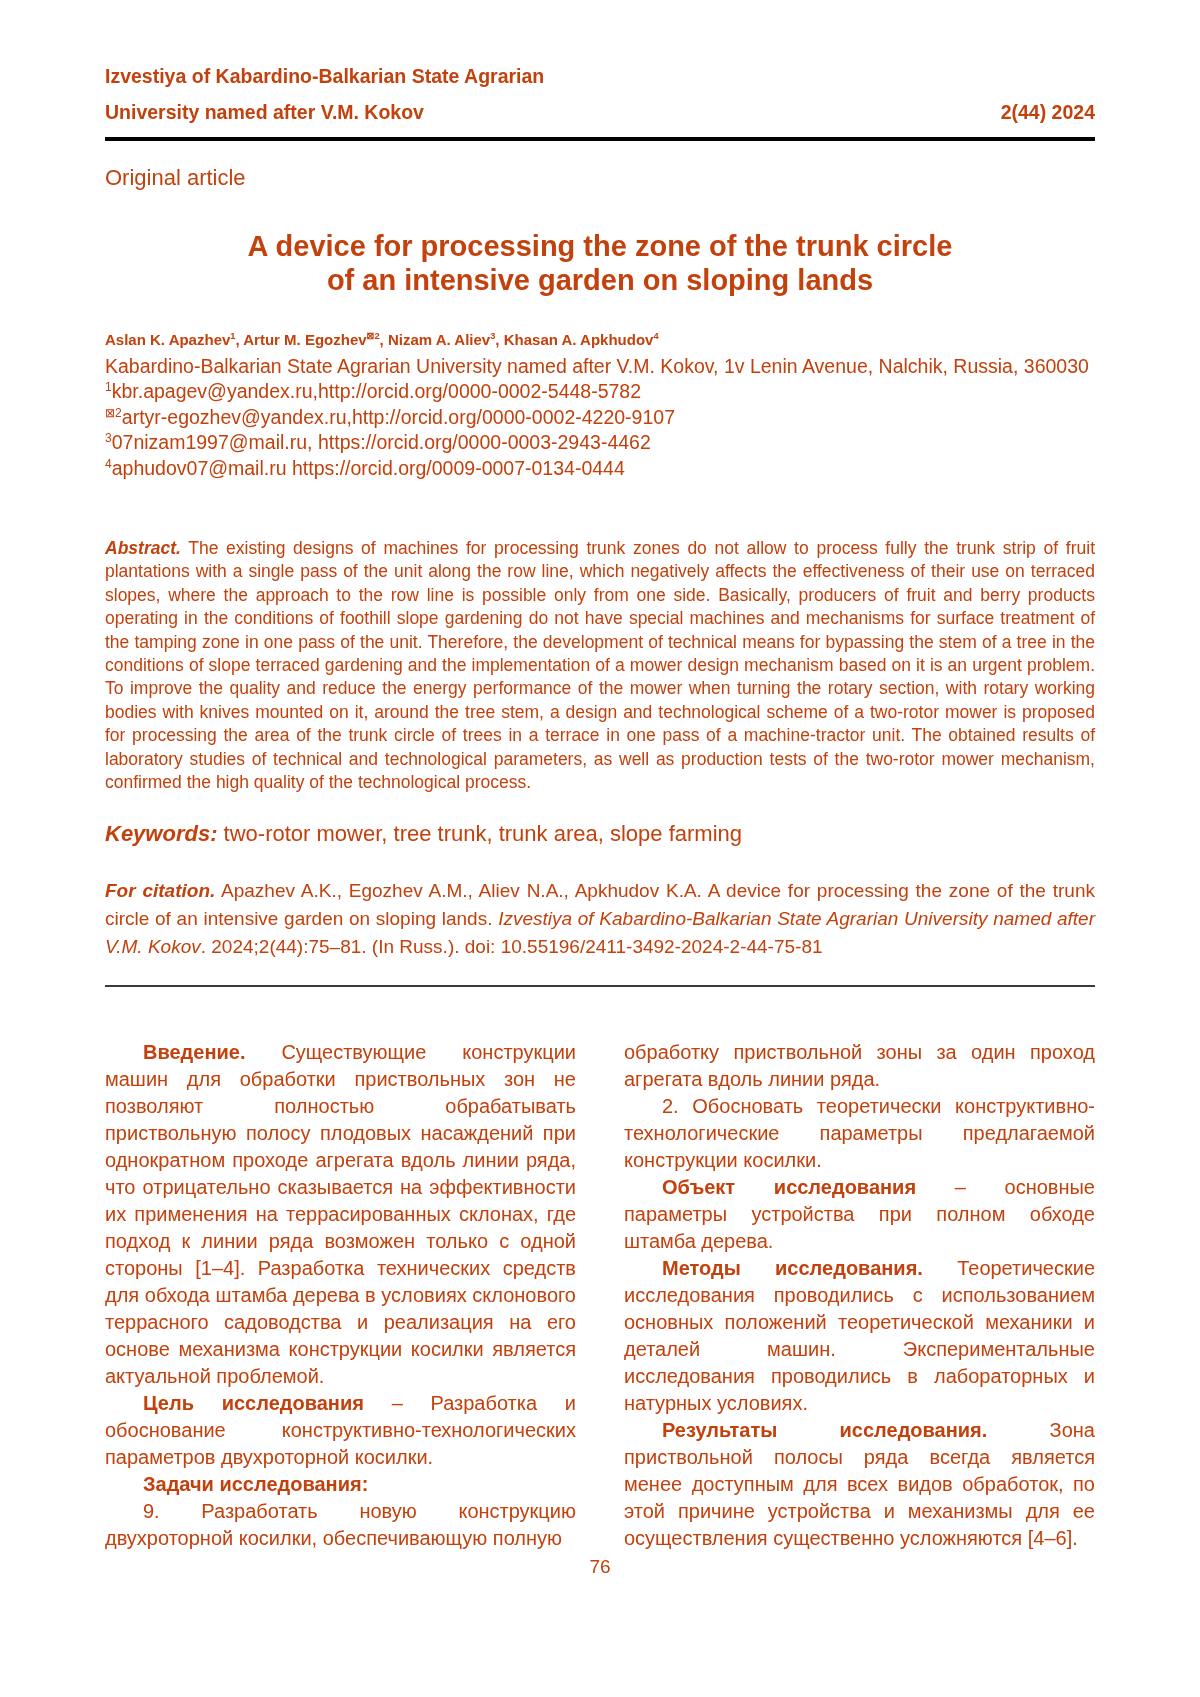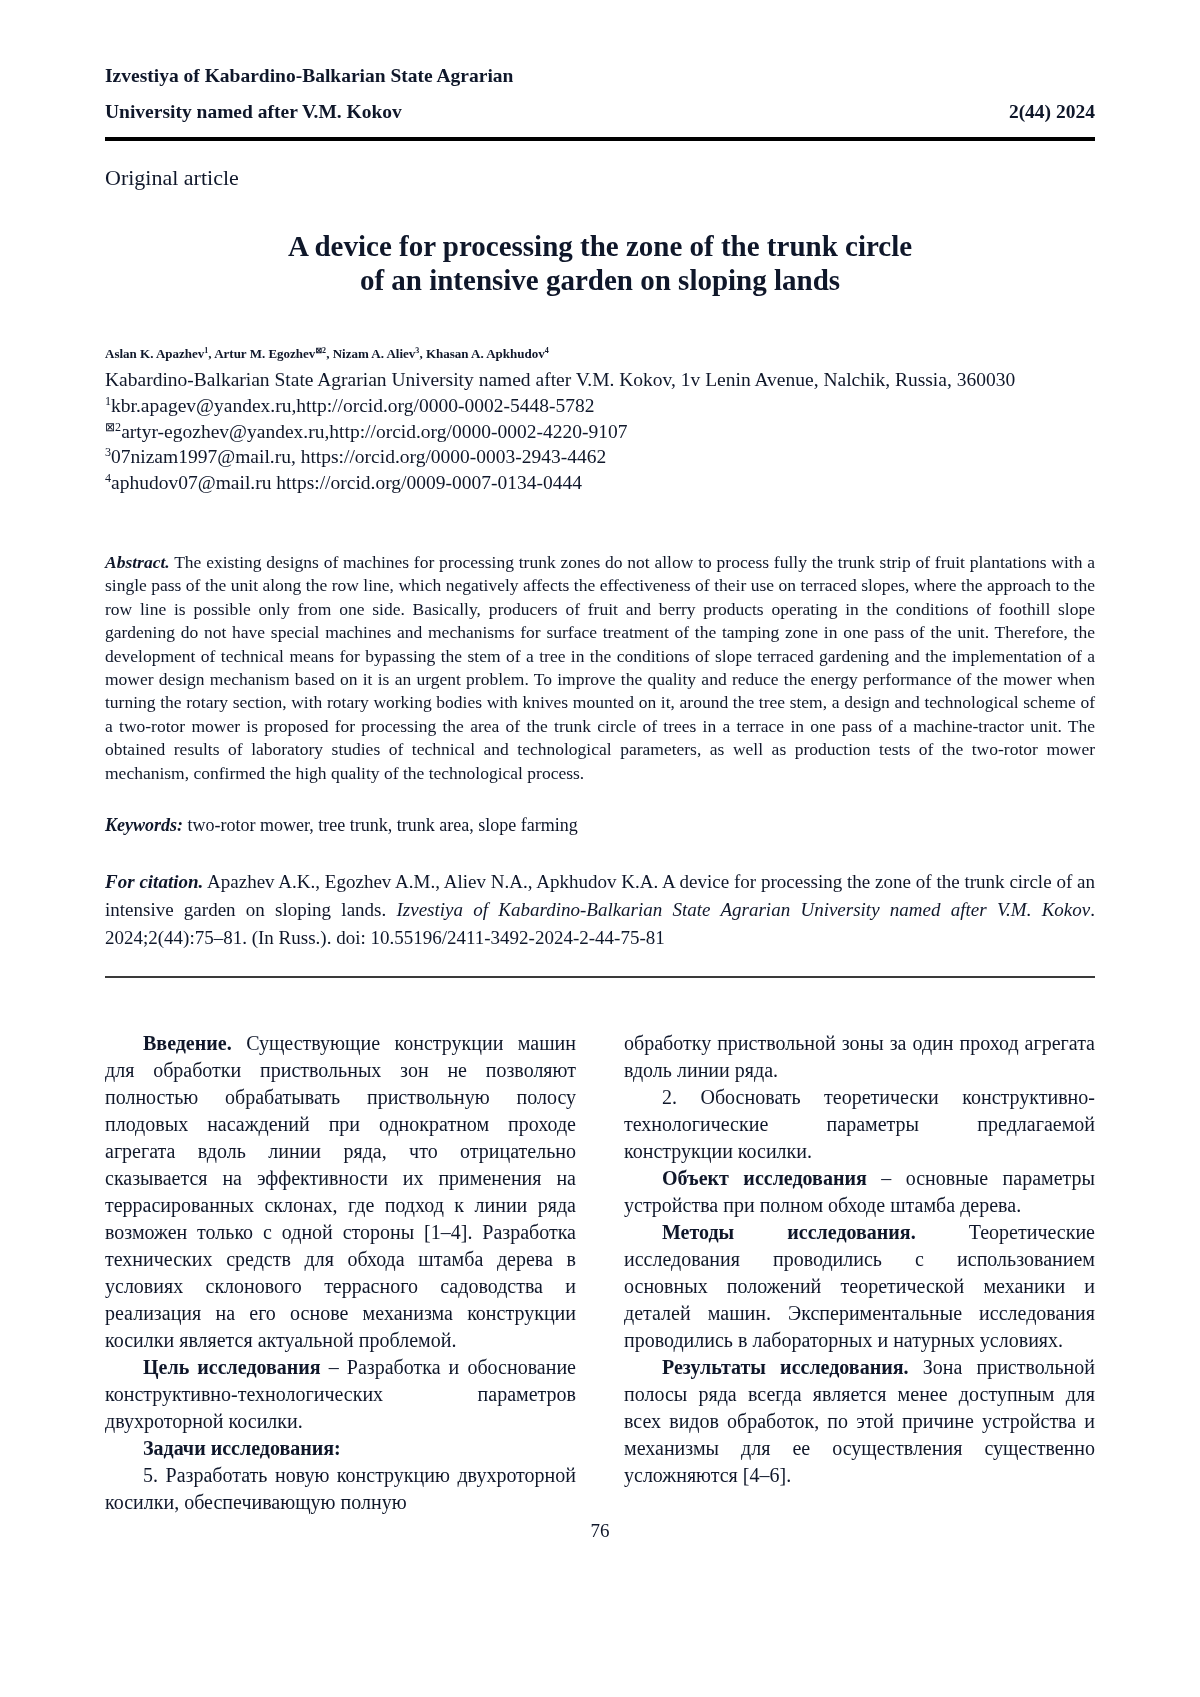--- a/index.html
+++ b/index.html
@@ -5,22 +5,22 @@
   html, body {
     margin: 0;
     padding: 0;
     background: #ffffff;
   }
   .page {
     position: relative;
     width: 1200px;
     height: 1697px;
     background: #ffffff;
-    color: #0f172a;
-    font-family: Liberation Serif, serif;
+    color: #c2410c;
+    font-family: Liberation Sans, sans-serif;
     overflow: hidden;
     box-sizing: border-box;
   }
   .content {
     margin: 0 105px;
     width: 990px;
   }
 
   
   .header {
@@ -54,22 +54,22 @@
   
   .title {
     margin: 38px 0 0 0;
     text-align: center;
     font-size: 29px;
     font-weight: bold;
     line-height: 34px;
     white-space: pre-line;
   }
   .authors {
-    margin-top: 44px;
-    font-size: 13px;
+    margin-top: 30px;
+    font-size: 15px;
     font-weight: bold;
     line-height: 26px;
   }
   sup, .sup {
     font-size: 0.62em;
     vertical-align: super;
     line-height: 0;
   }
   .affiliation {
     font-size: 19.5px;
@@ -84,21 +84,21 @@
   .abstract {
     margin-top: 56px;
     font-size: 17.5px;
     line-height: 23.4px;
     text-align: justify;
   }
   .bi { font-weight: bold; font-style: italic; }
   .it { font-style: italic; }
   .keywords {
     margin-top: 27px;
-    font-size: 18px;
+    font-size: 22px;
     line-height: 26px;
   }
   .citation {
     margin-top: 30px;
     font-size: 19px;
     line-height: 28px;
     text-align: justify;
   }
   .divider-rule {
     margin-top: 24px;
@@ -170,21 +170,21 @@
 
     <p class="citation"><span class="bi">For citation.</span><span> Apazhev A.K., Egozhev A.M., Aliev N.A., Apkhudov K.A.  A device for processing the zone of the trunk circle of an intensive garden on sloping lands. </span><span class="it">Izvestiya of Kabardino-Balkarian State Agrarian University named after V.M. Kokov</span><span>. 2024;2(44):75–81. (In Russ.). doi: 10.55196/2411-3492-2024-2-44-75-81</span></p>
 
     <hr class="divider-rule">
 
     <div class="columns">
       <div class="col">
         <p><span class="lead">Введение.</span><span> Существующие конструкции машин для обработки приствольных зон не позволяют полностью обрабатывать приствольную полосу плодовых насаждений при однократном проходе агрегата вдоль линии ряда, что отрицательно сказывается на эффективности их применения на террасированных склонах, где подход к линии ряда возможен только с одной стороны [1–4]. Разработка технических средств для обхода штамба дерева в условиях склонового террасного садоводства и реализация на его основе механизма конструкции косилки является актуальной проблемой.</span></p>
         <p><span class="lead">Цель исследования</span><span> – Разработка и обоснование конструктивно-технологических параметров двухроторной косилки.</span></p>
         <p><span class="lead">Задачи исследования:</span><span></span></p>
-        <p><span class="lead"></span><span>5. Разработать новую конструкцию двухроторной косилки, обеспечивающую полную</span></p>
+        <p><span class="lead"></span><span>9. Разработать новую конструкцию двухроторной косилки, обеспечивающую полную</span></p>
       </div>
       <div class="col">
         <p class="noindent"><span class="lead"></span><span>обработку приствольной зоны за один проход агрегата вдоль линии ряда.</span></p>
         <p><span class="lead"></span><span>2. Обосновать теоретически конструктивно-технологические параметры предлагаемой конструкции косилки.</span></p>
         <p><span class="lead">Объект исследования</span><span> – основные параметры устройства при полном обходе штамба дерева.</span></p>
         <p><span class="lead">Методы исследования.</span><span> Теоретические исследования проводились с использованием основных положений теоретической механики и деталей машин. Экспериментальные исследования проводились в лабораторных и натурных условиях.</span></p>
         <p><span class="lead">Результаты исследования.</span><span> Зона приствольной полосы ряда всегда является менее доступным для всех видов обработок, по этой причине устройства и механизмы для ее осуществления существенно усложняются [4–6].</span></p>
       </div>
     </div>
 

